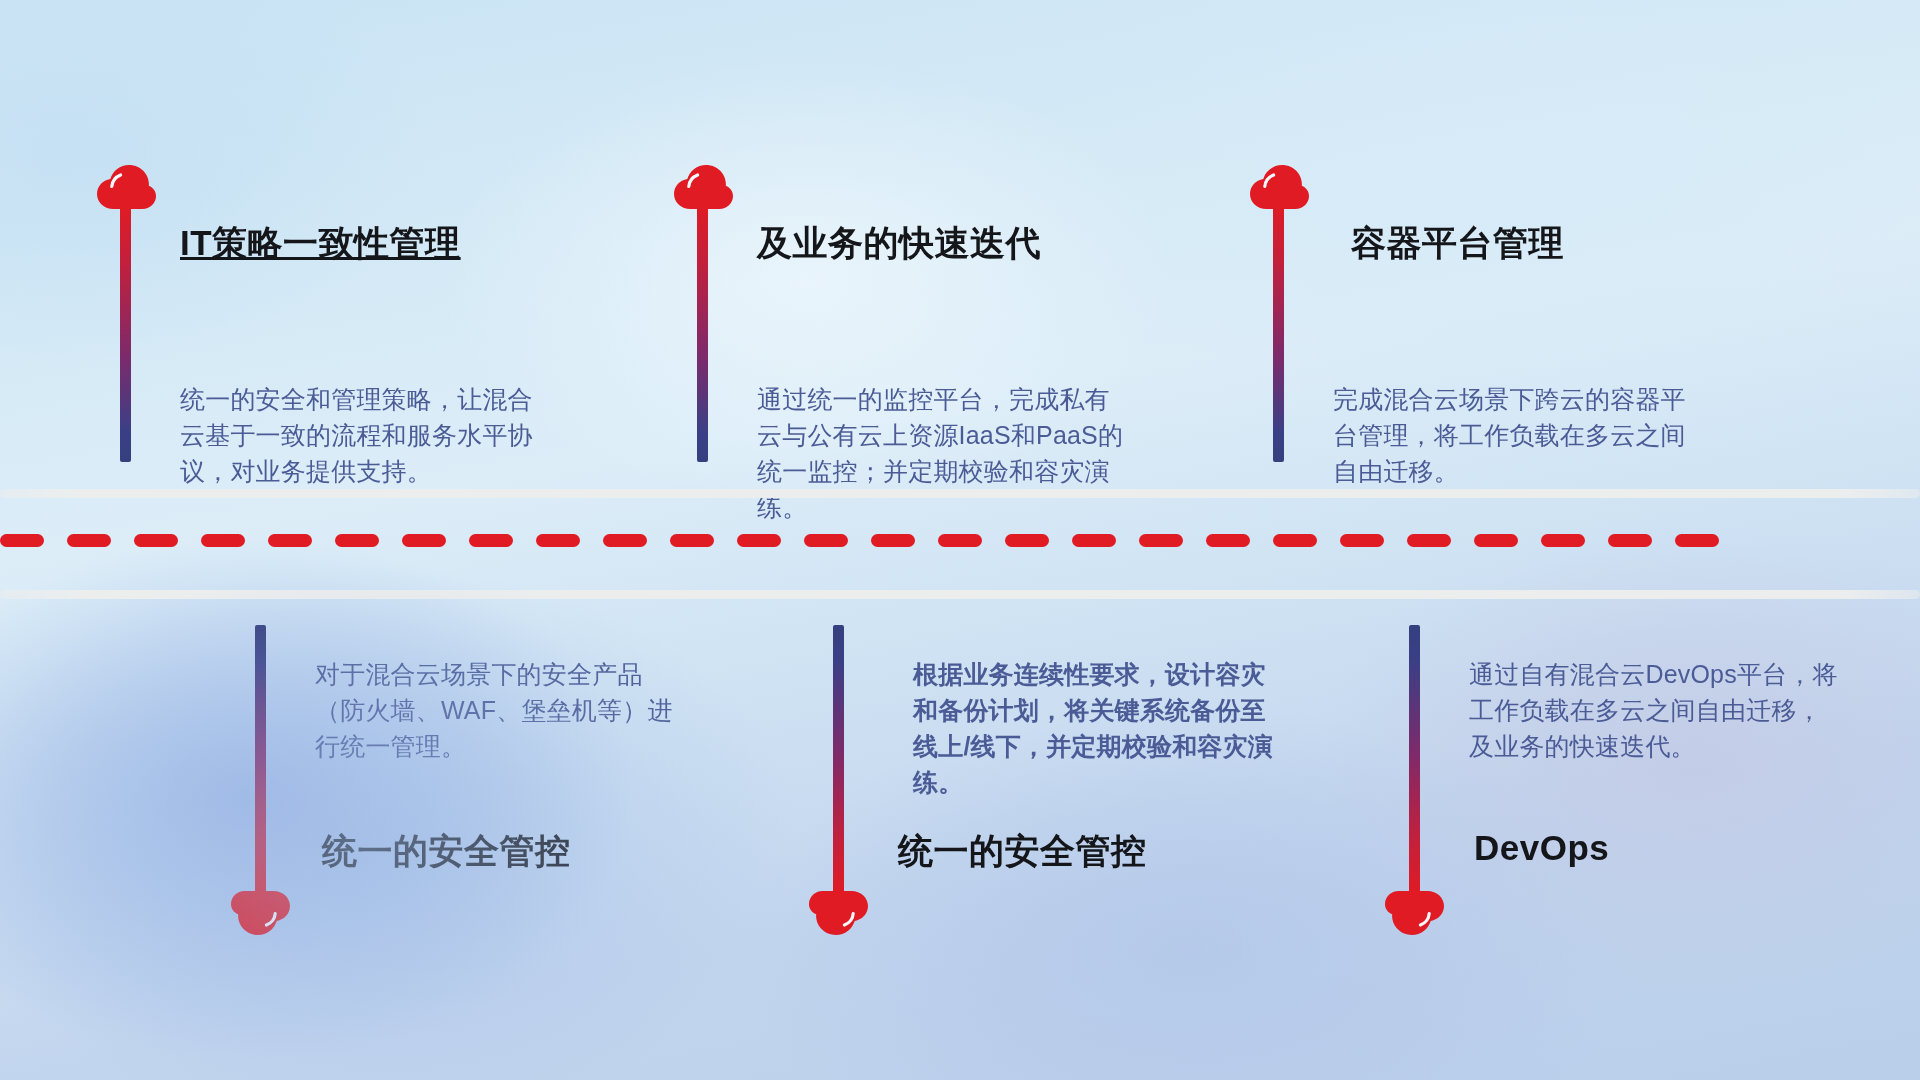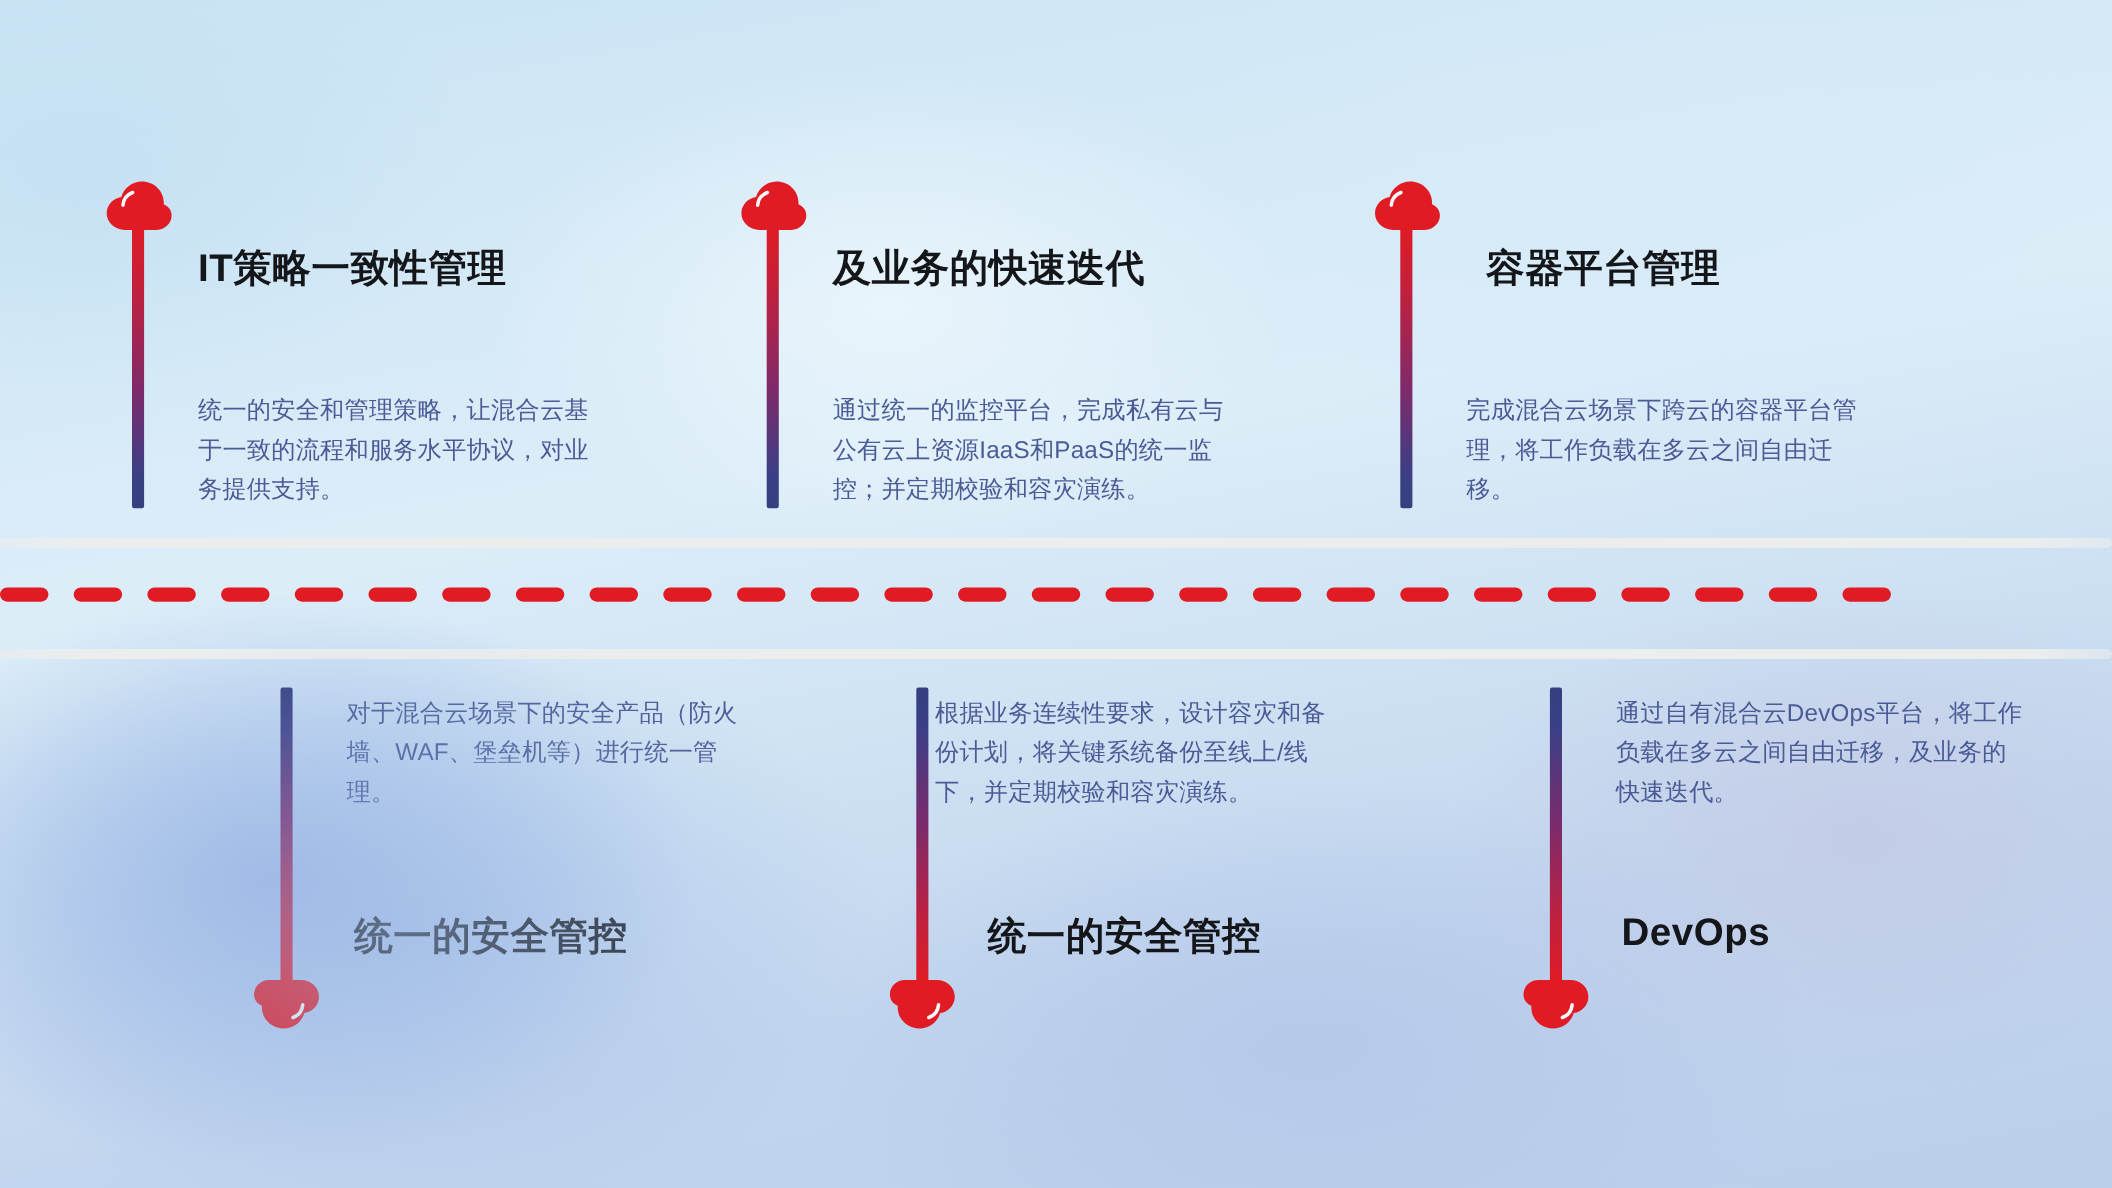--- a/index.html
+++ b/index.html
@@ -64,42 +64,43 @@
   .heading {
     position:absolute;
     font-size:35px;
     font-weight:700;
     color:#14161a;
     letter-spacing:0.5px;
     white-space:nowrap;
   }
   .body {
     position:absolute;
-    font-size:22px;
+    font-size:25px;
     line-height:36px;
     color:#4a5b96;
     letter-spacing:0.2px;
     width:370px;
+    margin-top:26px;
   }
   .body.w2 { width:375px; }
 </style>
 </head>
 <body>
 
 <div class="stage">
 
   <div class="col">
     <div class="cloud" style="left:95px; top:162px;">
       <svg viewBox="0 0 62 48" xmlns="http://www.w3.org/2000/svg">
         <path d="M18.5 47C9.4 47 2 40.4 2 31.9c0-7.5 5.7-13.7 13.3-14.9C17.6 9.1 25.1 3 34.1 3c10.9 0 19.8 8.6 19.8 19.2 0 .5 0 1-.1 1.5C58.4 25.6 61 29.5 61 34c0 7.2-6.1 13-13.6 13H18.5z" fill="#e01b24"></path>
         <path d="M16.8 24.5c0.4-5.2 3.9-9.6 8.8-11.5" fill="none" stroke="#f4f7fb" stroke-width="3.2" stroke-linecap="round"></path>
       </svg>
     </div>
     <div class="stem stem-top" style="left:120px; top:205px; height:257px;"></div>
-    <div class="heading" style="left:180px; top:220px;">IT策略一致性管理</div>
+    <div class="heading" style="left:180px; top:220px;text-decoration:underline;">IT策略一致性管理</div>
     <div class="body" style="left:180px; top:355px;">统一的安全和管理策略，让混合云基于一致的流程和服务水平协议，对业务提供支持。</div>
   </div>
 
   <div class="col">
     <div class="cloud" style="left:672px; top:162px;">
       <svg viewBox="0 0 62 48" xmlns="http://www.w3.org/2000/svg">
         <path d="M18.5 47C9.4 47 2 40.4 2 31.9c0-7.5 5.7-13.7 13.3-14.9C17.6 9.1 25.1 3 34.1 3c10.9 0 19.8 8.6 19.8 19.2 0 .5 0 1-.1 1.5C58.4 25.6 61 29.5 61 34c0 7.2-6.1 13-13.6 13H18.5z" fill="#e01b24"></path>
         <path d="M16.8 24.5c0.4-5.2 3.9-9.6 8.8-11.5" fill="none" stroke="#f4f7fb" stroke-width="3.2" stroke-linecap="round"></path>
       </svg>
     </div>
@@ -166,21 +167,21 @@
   </div>
 
   <div class="col">
     <div class="stem stem-bot" style="left:833px; top:625px; height:268px;"></div>
     <div class="cloud" style="left:808px; top:890px; transform:rotate(180deg);">
       <svg viewBox="0 0 62 48" xmlns="http://www.w3.org/2000/svg">
         <path d="M18.5 47C9.4 47 2 40.4 2 31.9c0-7.5 5.7-13.7 13.3-14.9C17.6 9.1 25.1 3 34.1 3c10.9 0 19.8 8.6 19.8 19.2 0 .5 0 1-.1 1.5C58.4 25.6 61 29.5 61 34c0 7.2-6.1 13-13.6 13H18.5z" fill="#e01b24"></path>
         <path d="M16.8 24.5c0.4-5.2 3.9-9.6 8.8-11.5" fill="none" stroke="#f4f7fb" stroke-width="3.2" stroke-linecap="round"></path>
       </svg>
     </div>
-    <div class="body w2" style="left:850px; top:630px;">根据业务连续性要求，设计容灾和备份计划，将关键系统备份至线上/线下，并定期校验和容灾演练。</div>
+    <div class="body w2" style="left:913px; top:630px;font-weight:bold;">根据业务连续性要求，设计容灾和备份计划，将关键系统备份至线上/线下，并定期校验和容灾演练。</div>
     <div class="heading" style="left:898px; top:828px;">统一的安全管控</div>
   </div>
 
   <div class="col">
     <div class="stem stem-bot" style="left:1409px; top:625px; height:268px;"></div>
     <div class="cloud" style="left:1384px; top:890px; transform:rotate(180deg);">
       <svg viewBox="0 0 62 48" xmlns="http://www.w3.org/2000/svg">
         <path d="M18.5 47C9.4 47 2 40.4 2 31.9c0-7.5 5.7-13.7 13.3-14.9C17.6 9.1 25.1 3 34.1 3c10.9 0 19.8 8.6 19.8 19.2 0 .5 0 1-.1 1.5C58.4 25.6 61 29.5 61 34c0 7.2-6.1 13-13.6 13H18.5z" fill="#e01b24"></path>
         <path d="M16.8 24.5c0.4-5.2 3.9-9.6 8.8-11.5" fill="none" stroke="#f4f7fb" stroke-width="3.2" stroke-linecap="round"></path>
       </svg>

